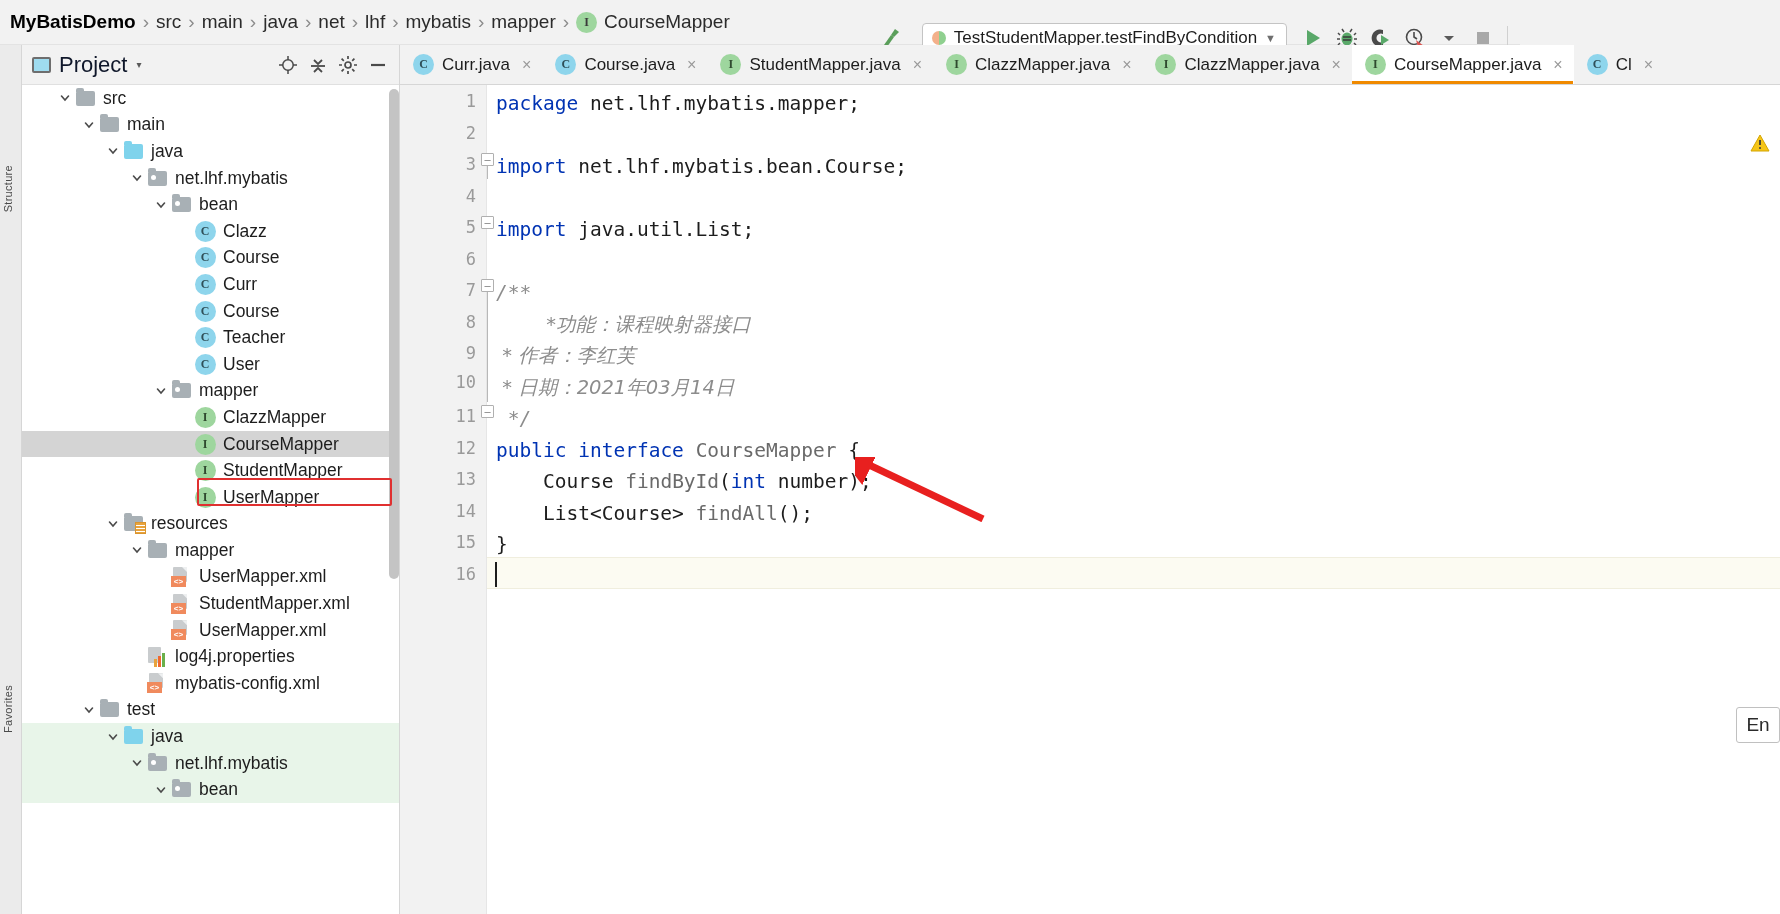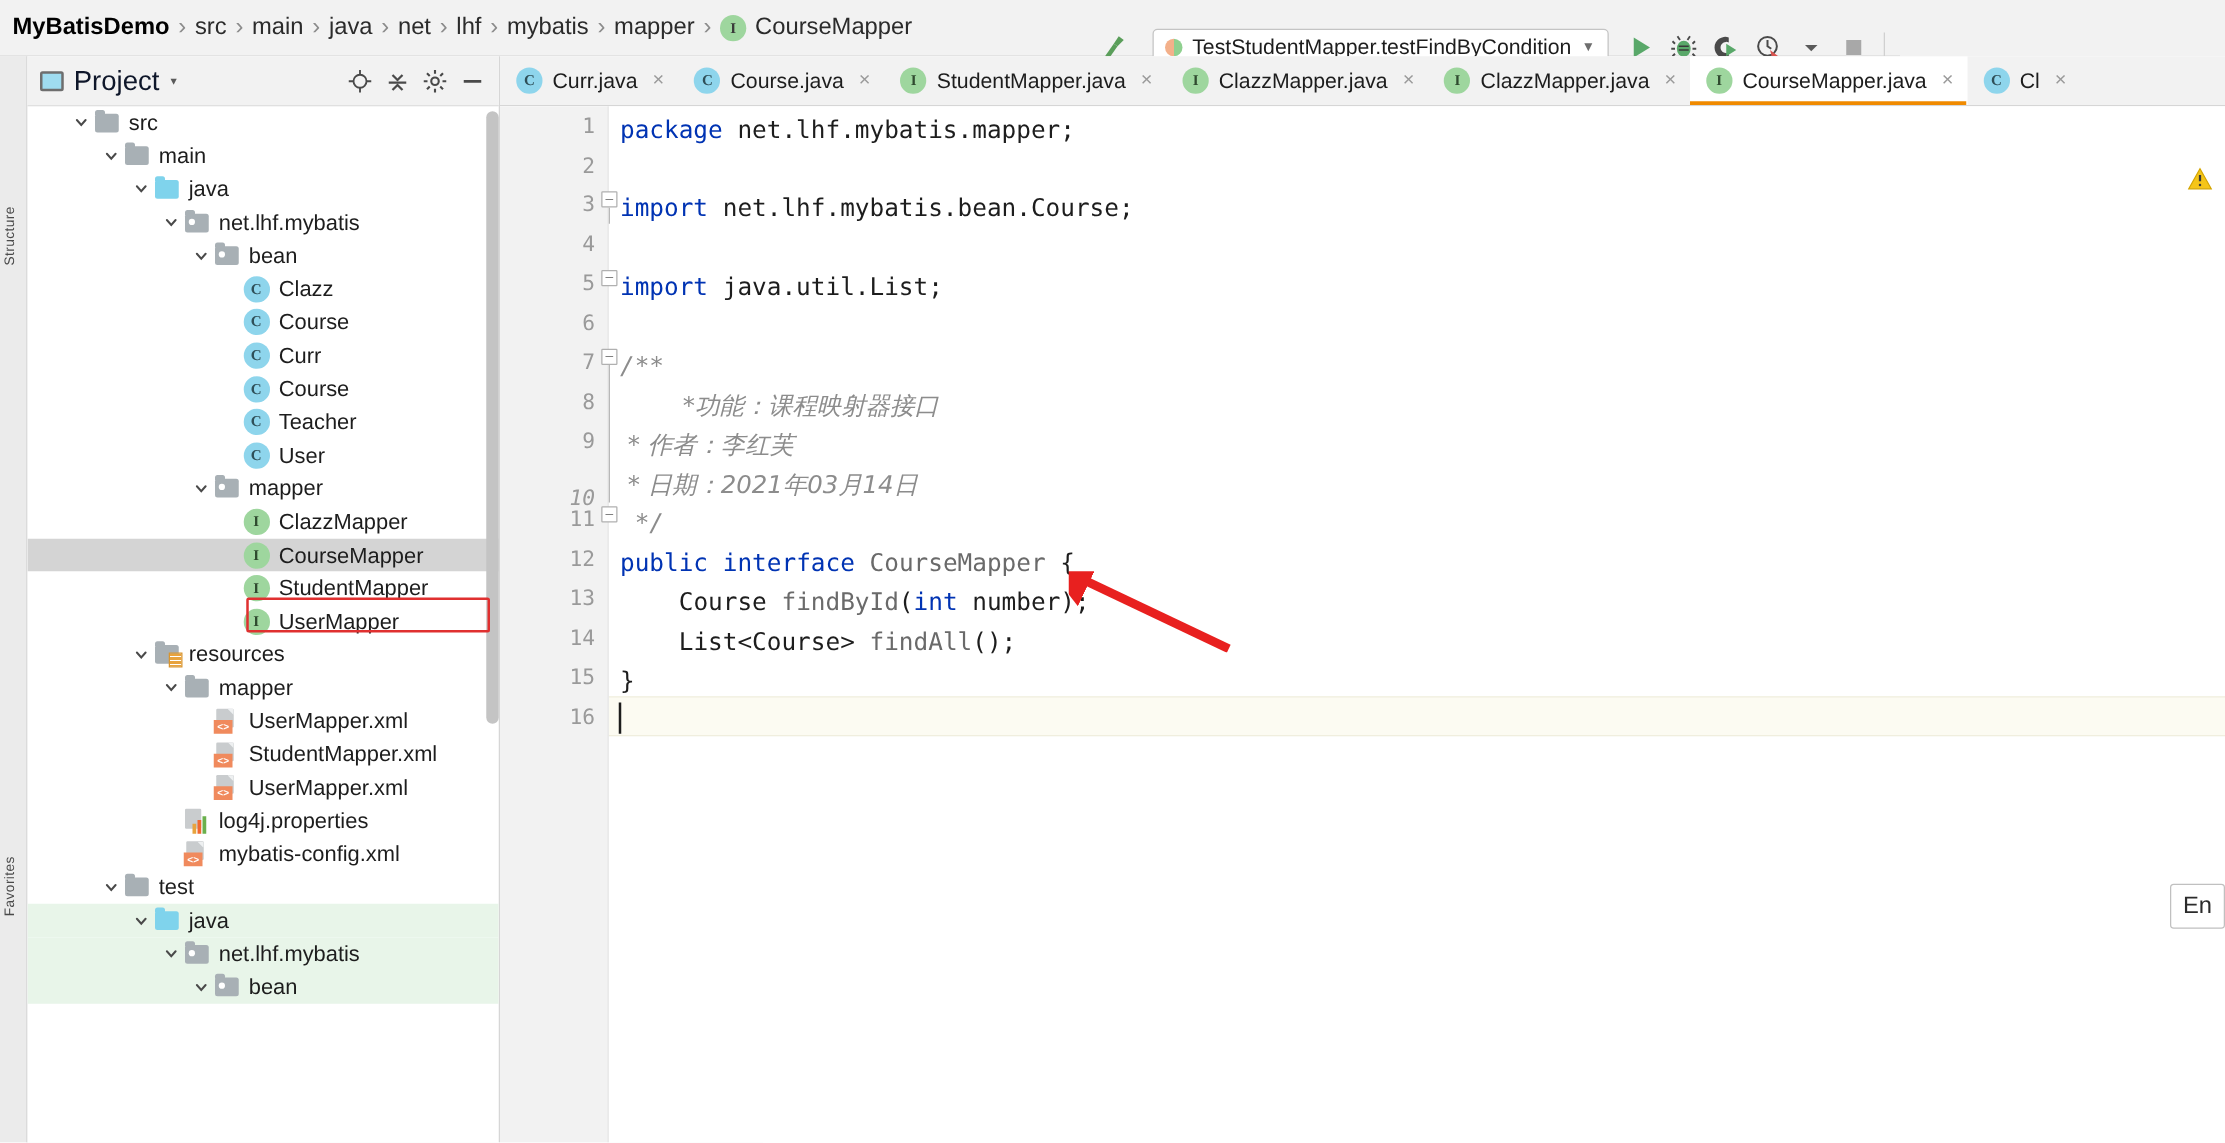--- a/index.html
+++ b/index.html
@@ -663,21 +663,21 @@
       <div class="gutter" id="gutter">
           <span class="ln" style="top: 6px;">1</span>
           <span class="ln" style="top: 37.5px;">2</span>
           <span class="ln" style="top: 69px;">3</span>
           <span class="ln" style="top: 100.5px;">4</span>
           <span class="ln" style="top: 132px;">5</span>
           <span class="ln" style="top: 163.5px;">6</span>
           <span class="ln" style="top: 195px;">7</span>
           <span class="ln" style="top: 226.5px;">8</span>
           <span class="ln" style="top: 258px;">9</span>
-          <span class="ln" style="top: 304px; font-style: italic;">10</span>
+          <span class="ln" style="top: 287px;">10</span>
           <span class="ln" style="top: 321px;">11</span>
           <span class="ln" style="top: 352.5px; text-align: right;">12</span>
           <span class="ln" style="top: 384px;">13</span>
           <span class="ln" style="top: 415.5px;">14</span>
           <span class="ln" style="top: 447px;">15</span>
           <span class="ln" style="top: 478.5px;">16</span>
         </div>
       <div class="code" id="code">
           <div class="cl" style="top: 3px;"><span class="k">package</span><span class="pln"> net.lhf.mybatis.mapper;</span></div>
           <div class="cl" style="top: 34.5px;"></div>

